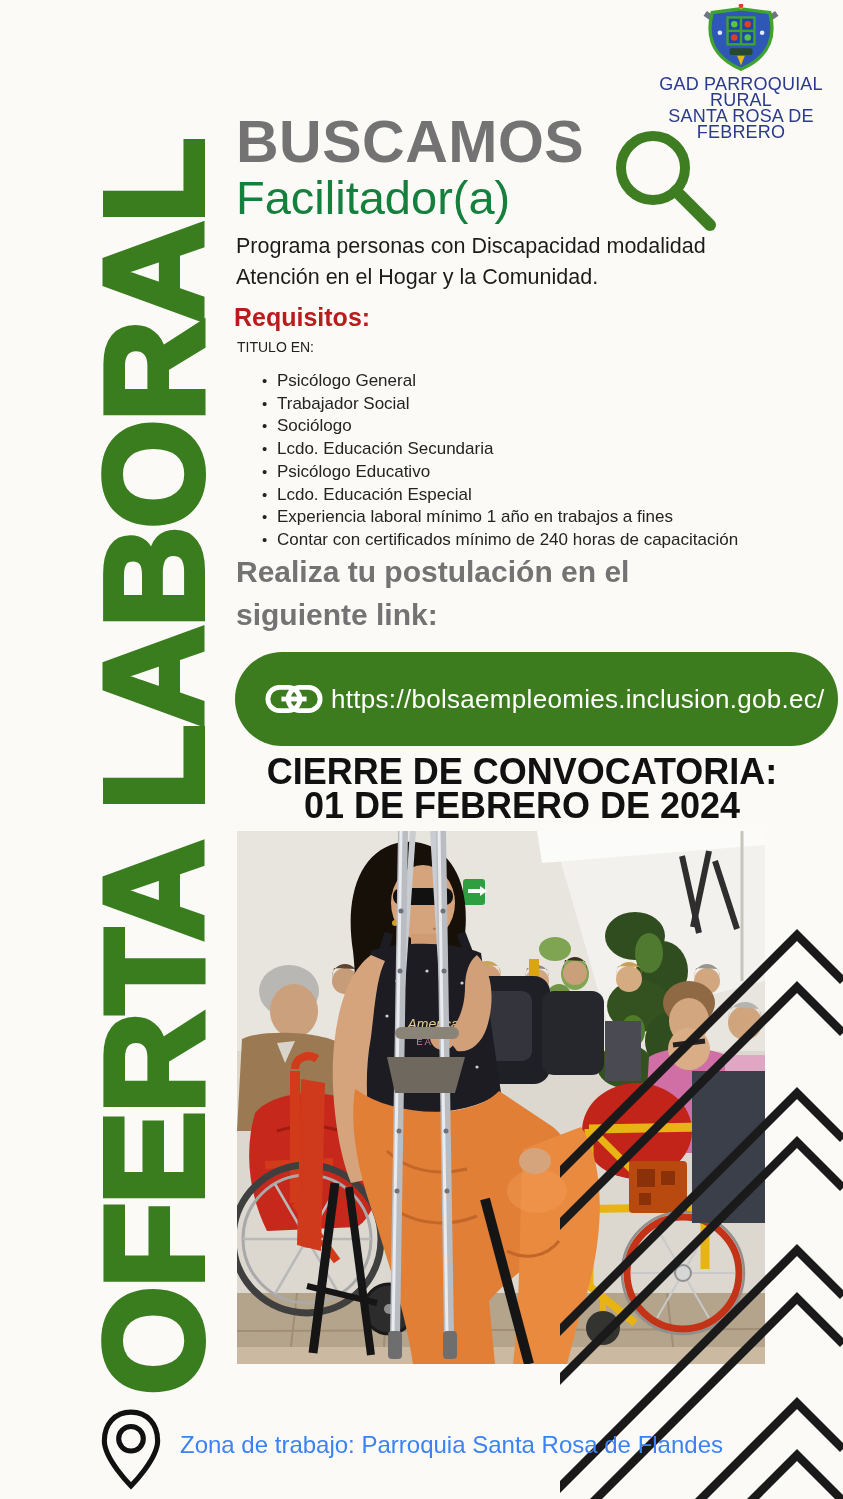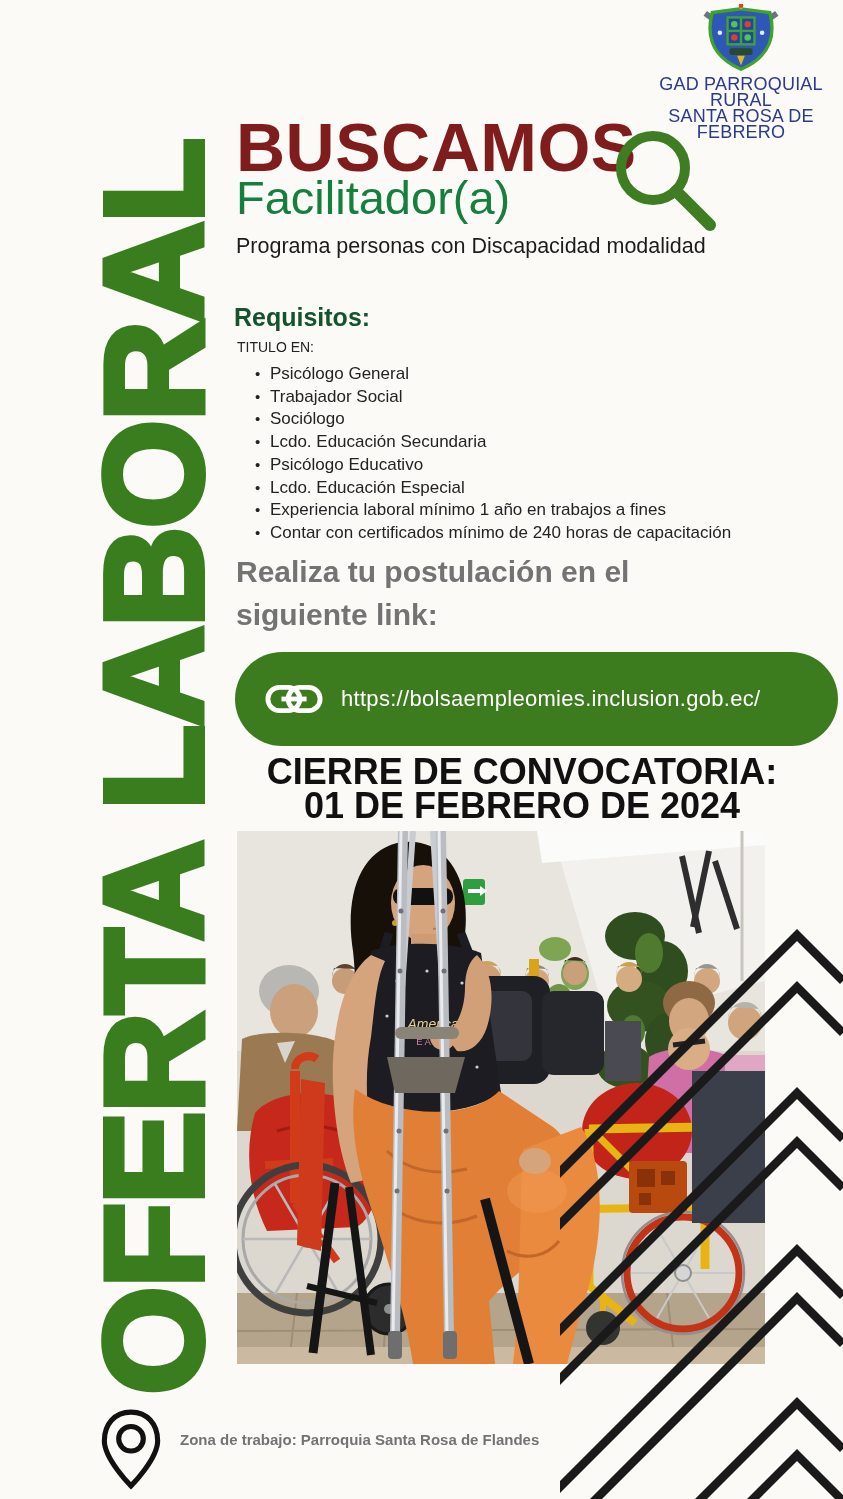--- a/index.html
+++ b/index.html
@@ -16,47 +16,47 @@
     position:absolute; left:84px; top:1395px; width:1290px; height:140px;
     transform:rotate(-90deg); transform-origin:0 0;
     font-size:140px; font-weight:bold; line-height:140px; letter-spacing:-2px;
     color:var(--green); -webkit-text-stroke:6px var(--green); white-space:nowrap;
   }
   
   .logo{position:absolute; left:645px; top:4px; width:192px; text-align:center;}
   .logo svg{display:block; margin:0 auto;}
   .logo-line{font-size:18px; font-weight:normal; color:var(--navy); line-height:16px; letter-spacing:.2px;}
   
-  .title{position:absolute; left:236px; top:108px; font-size:68px; font-weight:bold; letter-spacing:.5px; color:#7f1d1d;}
+  .title{position:absolute; left:236px; top:108px; font-size:59px; font-weight:bold; letter-spacing:.5px; color:#737373;}
   .magnifier{position:absolute; left:608px; top:128px;}
   .subtitle{position:absolute; left:236px; top:170px; font-size:47px; font-weight:400; color:#15803d;}
   .desc{position:absolute; left:236px; top:231px; font-size:21.5px; line-height:31px; color:#1c1c1c; font-weight:500;}
-  .req-heading{position:absolute; left:234px; top:303px; font-size:25px; font-weight:bold; color:#14532d;}
+  .req-heading{position:absolute; left:234px; top:303px; font-size:25px; font-weight:bold; color:#b91c1c;}
   .req-sub{position:absolute; left:237px; top:339px; font-size:14px; color:#222;}
-  .req-list{position:absolute; left:237px; top:360px; margin:3px; padding:0; list-style:none; width:560px;}
+  .req-list{position:absolute; left:237px; top:360px; margin:10px; padding:0; list-style:none; width:560px;}
   .req-list li{position:relative; padding-left:30px; font-size:17px; line-height:22.7px; color:#232323;}
   .req-list li::before{content:"•"; position:absolute; left:15px; top:0; font-size:15px; color:#232323;}
   .apply-text{position:absolute; left:236px; top:550px; font-size:30px; line-height:43px; font-weight:600; color:#737373;}
   
   .link-pill{
     position:absolute; left:235px; top:652px; width:603px; height:94px; border-radius:47px;
     background:var(--pill); display:flex; align-items:center; padding-left:30px; cursor:pointer;
   }
   .link-pill svg{flex:0 0 auto;}
-  .link-url{color:#ffffff; font-size:22px; letter-spacing:.3px; margin-left:18px; white-space:nowrap;}
+  .link-url{color:#ffffff; font-size:26px; letter-spacing:.3px; margin-left:8px; white-space:nowrap;}
   .deadline{position:absolute; left:222px; top:755px; width:600px; text-align:center;
     font-size:36px; font-weight:bold; line-height:34px; color:#111;}
   
   .photo{position:absolute; left:237px; top:831px; width:528px; height:533px; overflow:hidden; z-index:1;}
   .photo svg{display:block;}
   
   .chevrons{position:absolute; left:560px; top:920px; z-index:2; pointer-events:none;}
   
   .footer-pin{position:absolute; left:100px; top:1408px; z-index:3;}
-  .footer-text{position:absolute; left:180px; top:1431px; font-size:15px; font-weight:bold; color:#737373; z-index:3;}
+  .footer-text{position:absolute; left:180px; top:1431px; font-size:24px; font-weight:normal; color:#3b82f6; z-index:3;}
 </style>
 </head>
 <body>
 
 <div class="poster">
 
   <div class="vertical-banner">OFERTA LABORAL</div>
 
   <div class="logo">
     <svg width="96" height="72" viewBox="0 0 100 75">
@@ -84,20 +84,21 @@
   </div>
 
   <div class="title">BUSCAMOS</div>
   <svg class="magnifier" width="110" height="110" viewBox="0 0 110 110">
     <circle cx="45" cy="40" r="32" fill="none" stroke="#3e7d22" stroke-width="10"></circle>
     <line x1="68" y1="63" x2="102" y2="97" stroke="#3e7d22" stroke-width="12" stroke-linecap="round"></line>
   </svg>
   <div class="subtitle">Facilitador(a)</div>
   <div class="desc">
     <div>Programa personas con Discapacidad modalidad</div>
+    <div>Atención en el Hogar y la Comunidad.</div>
   </div>
 
   <div class="req-heading">Requisitos:</div>
   <div class="req-sub">TITULO EN:</div>
   <ul class="req-list">
       <li>Psicólogo General</li>
       <li>Trabajador Social</li>
       <li>Sociólogo</li>
       <li>Lcdo. Educación Secundaria</li>
       <li>Psicólogo Educativo</li>

